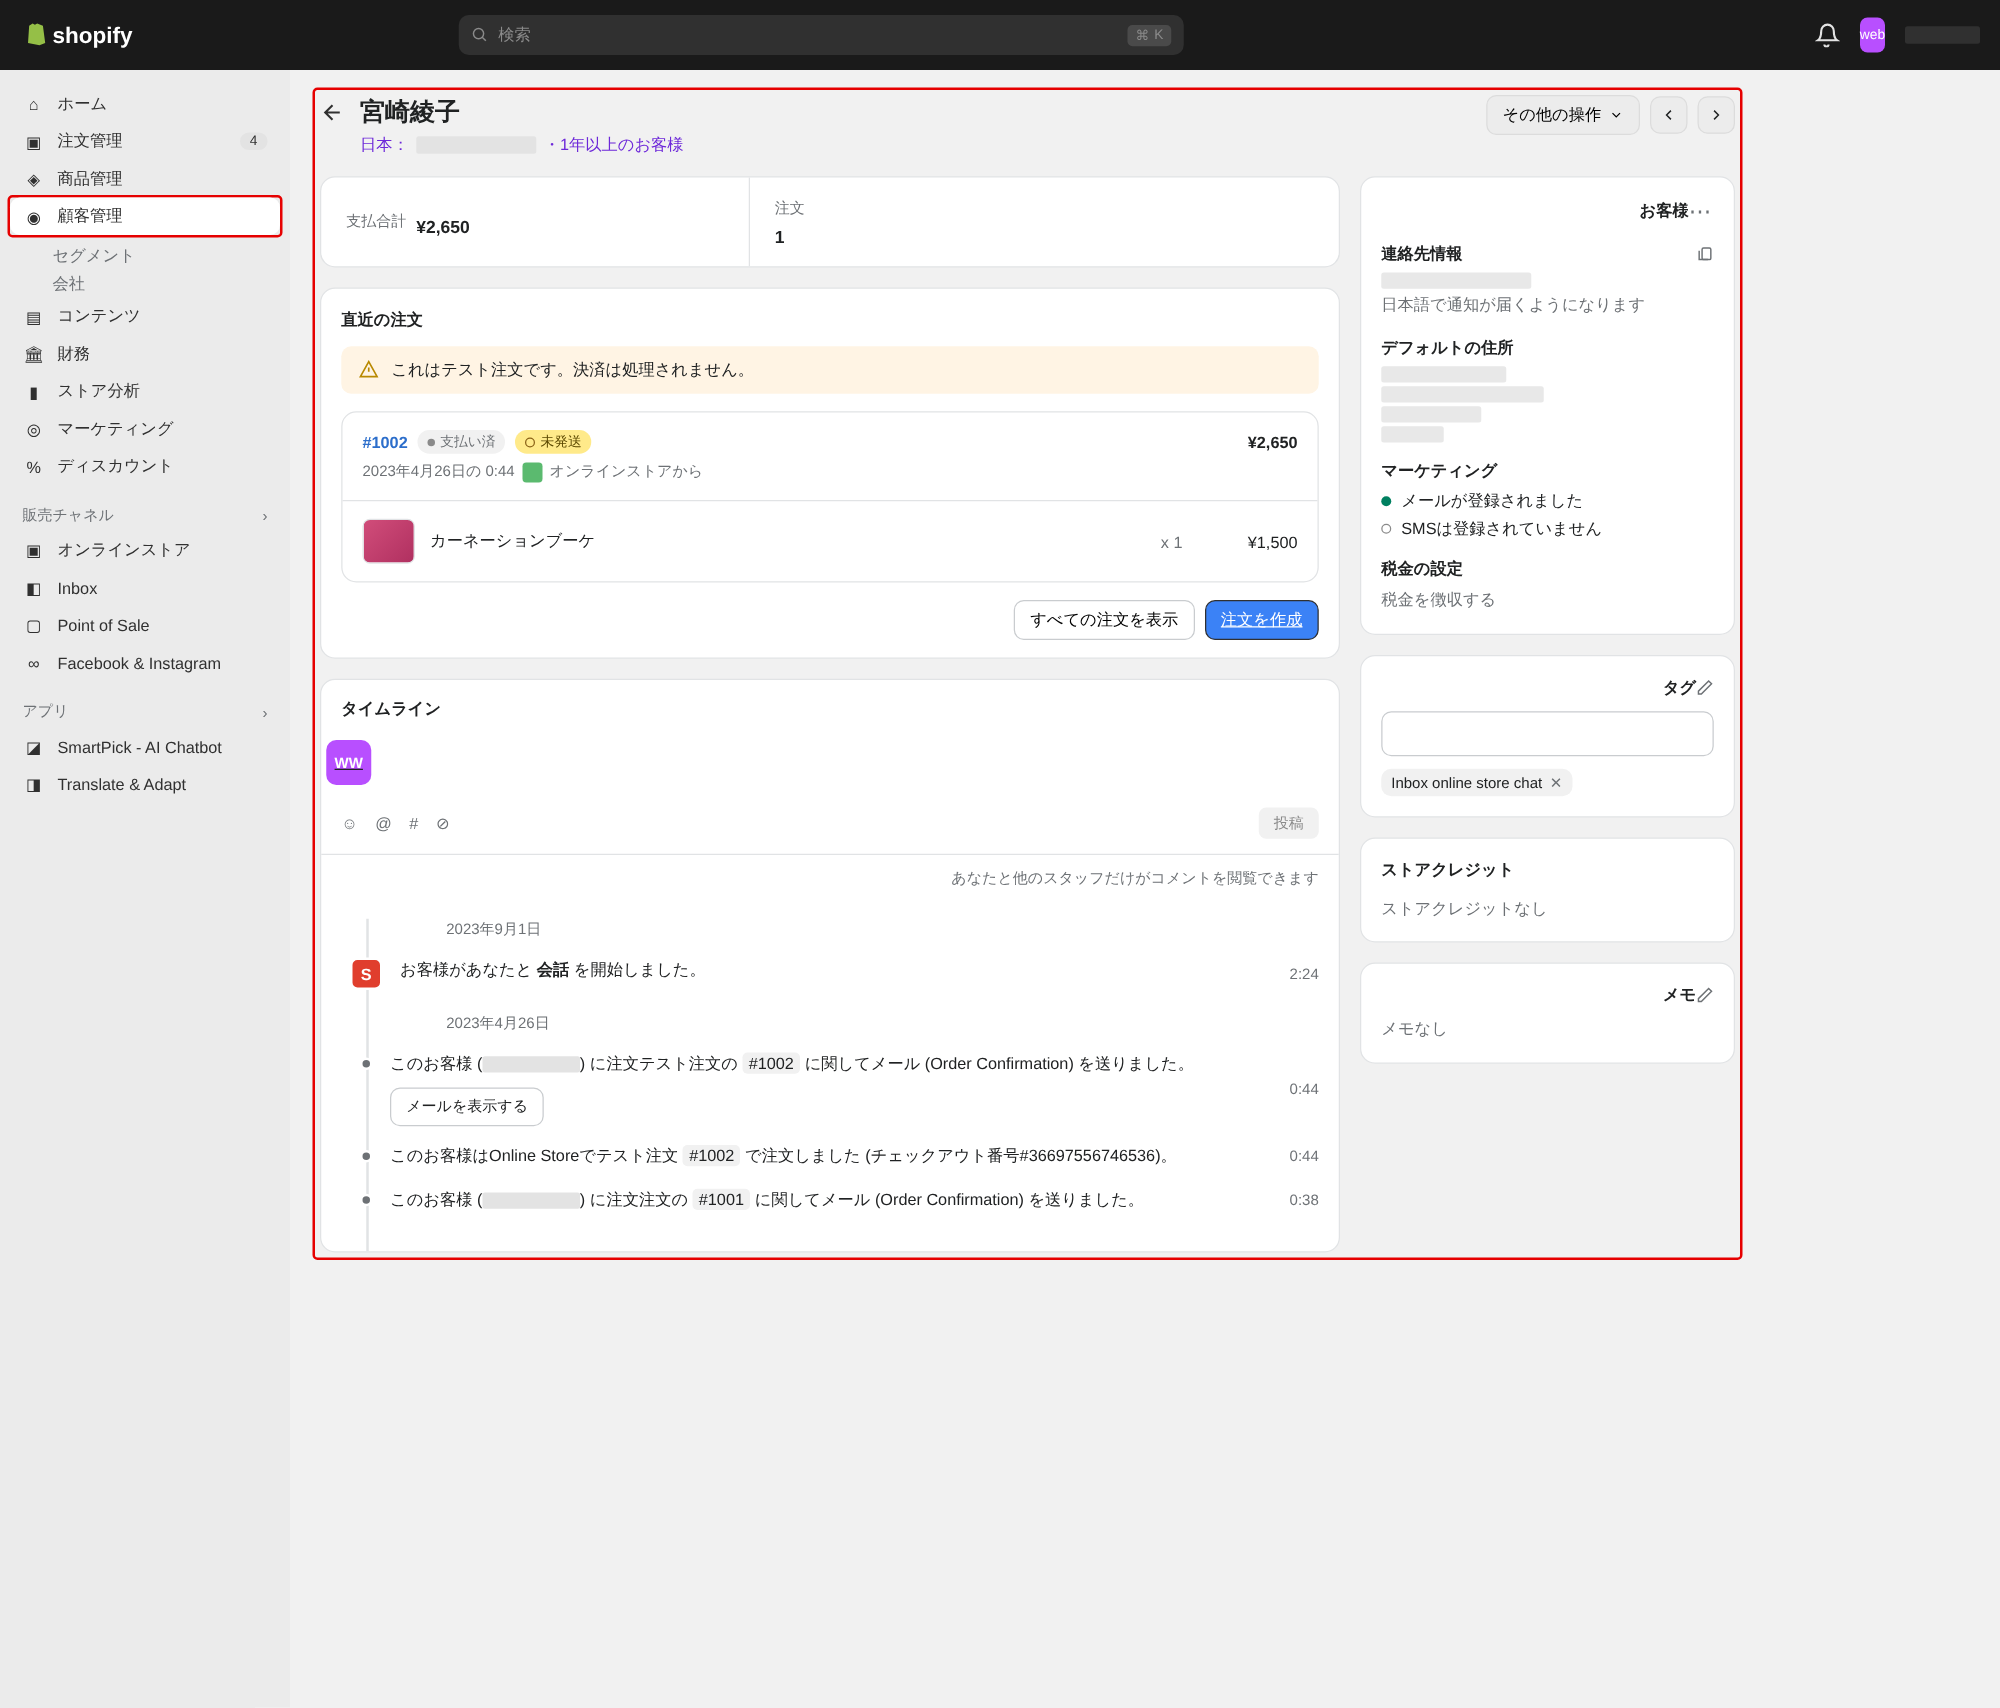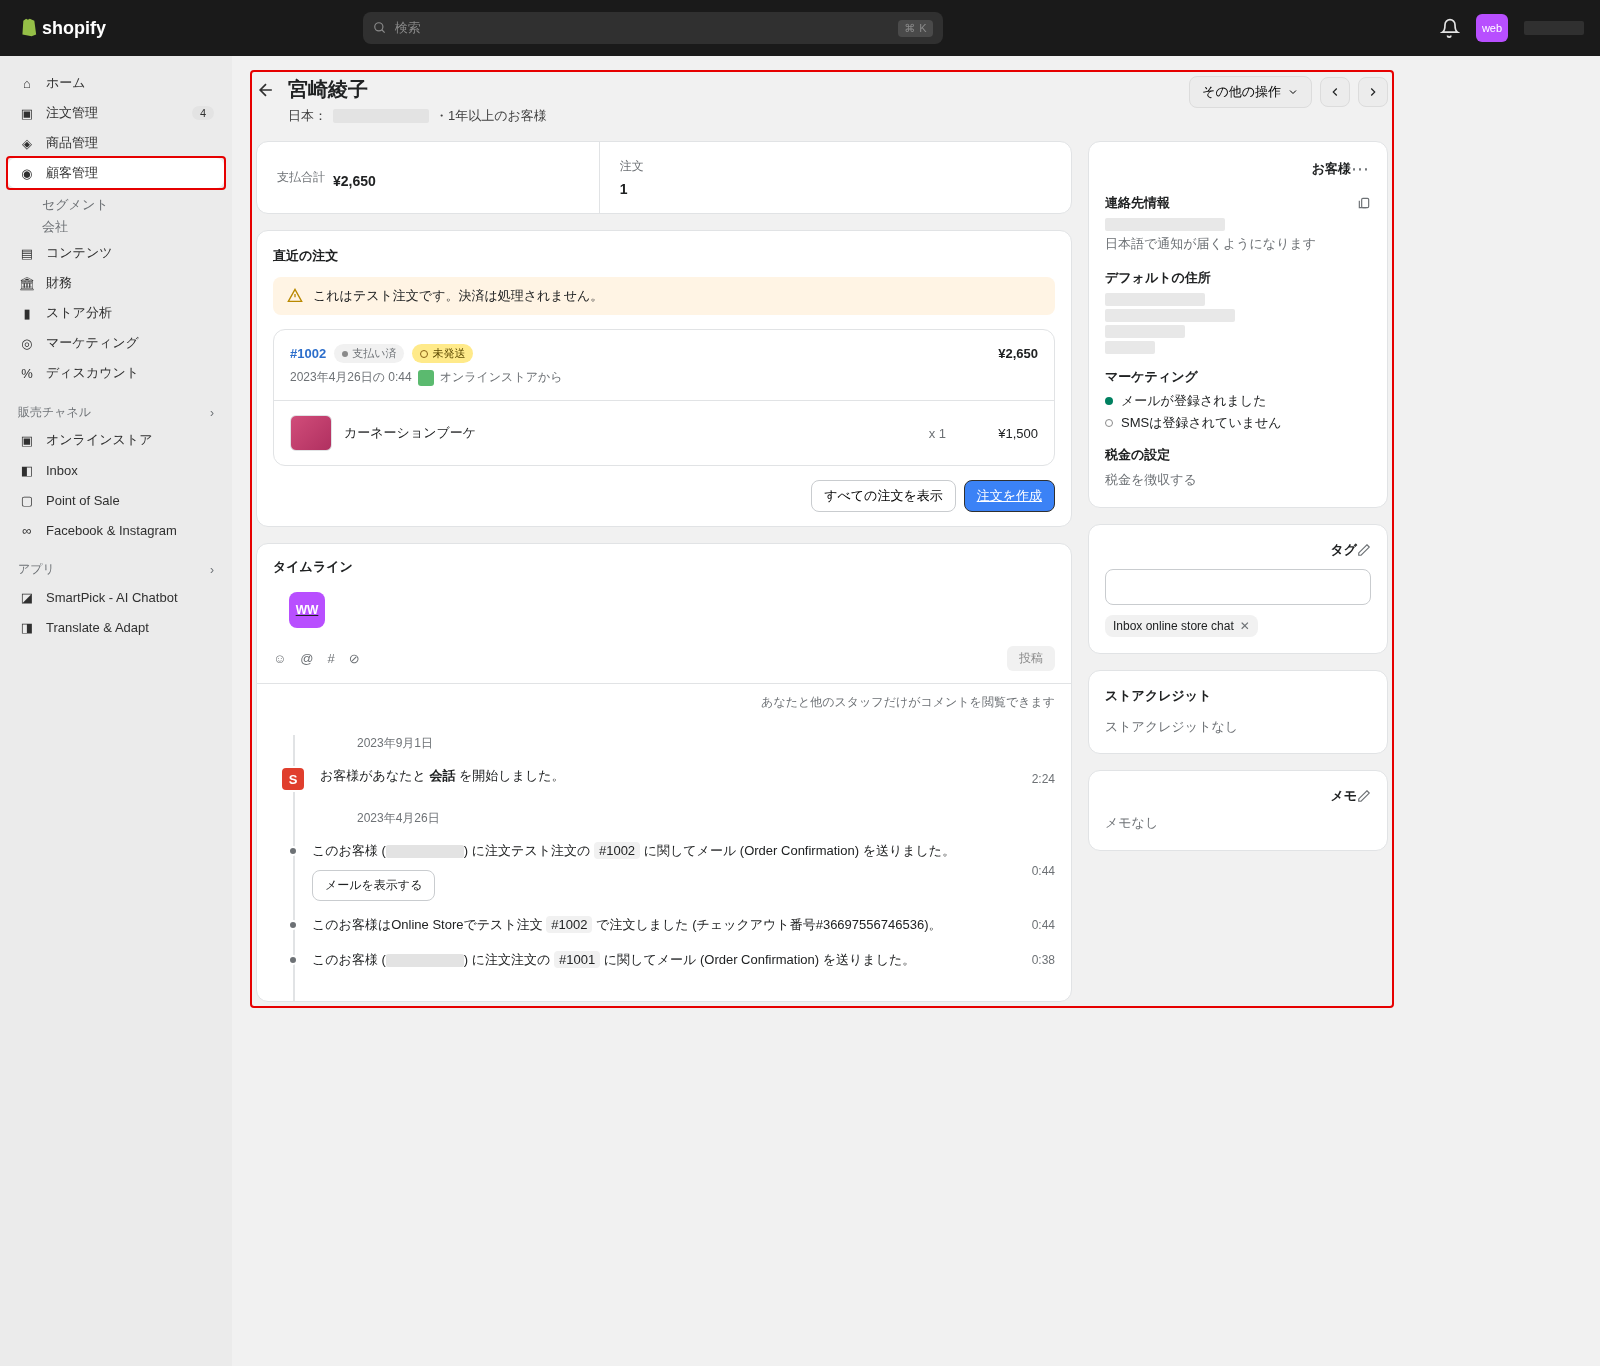--- a/index.html
+++ b/index.html
@@ -5,38 +5,38 @@
 * { margin: 0; padding: 0; box-sizing: border-box; }
 body { font-family: -apple-system, BlinkMacSystemFont, "Segoe UI", sans-serif; background: #f1f1f1; color: #202223; font-size: 13px; }
 .topbar { background: #1a1a1a; height: 56px; display: flex; align-items: center; padding: 0 16px; gap: 16px; }
 .logo { display: flex; align-items: center; gap: 4px; color: #fff; font-weight: 600; font-size: 18px; }
 .logo svg { width: 22px; height: 22px; }
 .search-wrap { flex: 1; max-width: 580px; margin: 0 auto; }
 .search { background: #303030; border-radius: 8px; height: 32px; display: flex; align-items: center; padding: 0 10px; gap: 8px; color: #8a8a8a; }
 .search-kbd { background: #4a4a4a; border-radius: 4px; padding: 2px 6px; font-size: 11px; display: flex; gap: 4px; }
 .topbar-right { display: flex; align-items: center; gap: 16px; margin-left: auto; }
 .bell { color: #e3e3e3; }
-.avatar { width: 32px; height: 28px; background: #b84fff; border-radius: 6px; color: #fff; display: flex; align-items: center; justify-content: center; font-size: 11px; font-weight: 500; }
+.avatar { width: 20px; height: 28px; background: #b84fff; border-radius: 6px; color: #fff; display: flex; align-items: center; justify-content: center; font-size: 11px; font-weight: 500; }
 .store-name { color: #8a8a8a; background: #303030; width: 60px; height: 14px; border-radius: 2px; }
 
 .layout { display: flex; }
 .sidebar { width: 232px; background: #ebebeb; min-height: calc(100vh - 56px); padding: 12px 8px; }
 .nav-item { display: flex; align-items: center; gap: 10px; padding: 6px 10px; border-radius: 8px; color: #303030; font-size: 13px; font-weight: 500; cursor: pointer; }
 .nav-item.active { background: #fff; }
 .nav-item .badge { margin-left: auto; background: #e3e3e3; border-radius: 10px; padding: 1px 8px; font-size: 11px; }
 .nav-sub { padding-left: 34px; padding-top: 2px; padding-bottom: 2px; color: #6d7175; font-size: 13px; cursor: pointer; }
 .nav-section { color: #6d7175; font-size: 12px; padding: 8px 10px 4px; margin-top: 8px; display: flex; align-items: center; }
 .nav-icon { width: 18px; height: 18px; display: inline-flex; align-items: center; justify-content: center; }
 .highlight-box { border: 2px solid #e60000; border-radius: 4px; margin: -2px -2px 4px -2px; }
 
 .main { flex: 1; padding: 20px 24px; max-width: 1180px; }
 .page-head { display: flex; align-items: flex-start; gap: 12px; margin-bottom: 16px; }
 .back-btn { margin-top: 4px; cursor: pointer; }
 .title-col h1 { font-size: 20px; font-weight: 600; }
-.subtitle { color: #404040; font-size: 13px; margin-top: 4px; display: flex; align-items: center; gap: 6px; }
+.subtitle { color: #6d28d9; font-size: 13px; margin-top: 4px; display: flex; align-items: center; gap: 6px; }
 .redacted { background: #e3e3e3; width: 96px; height: 14px; border-radius: 2px; display: inline-block; }
 .head-actions { margin-left: auto; display: flex; gap: 8px; align-items: center; }
 .btn { background: #fff; border: 1px solid #c9cccf; border-radius: 8px; padding: 6px 12px; font-size: 13px; cursor: pointer; display: inline-flex; align-items: center; gap: 6px; }
 .btn.secondary { background: #ececec; border-color: #dcdcdc; }
 .btn.dark { background: #3b82f6; color: #fff; border-color: #303030; text-decoration: underline; }
 .icon-btn { width: 30px; height: 30px; border: 1px solid #dcdcdc; background: #ececec; border-radius: 8px; display: flex; align-items: center; justify-content: center; cursor: pointer; }
 
 .content-row { display: flex; gap: 16px; align-items: flex-start; }
 .col-left { flex: 1; min-width: 0; }
 .col-right { width: 300px; }
@@ -70,21 +70,21 @@
 .store-icon { width: 16px; height: 16px; background: #5bba6f; border-radius: 3px; }
 .order-item { display: flex; align-items: center; gap: 12px; padding: 14px 16px; border-top: 1px solid #e1e3e5; }
 .item-img { width: 42px; height: 36px; background: linear-gradient(135deg,#d14d7a,#b03060); border-radius: 6px; border: 1px solid #e1e3e5; }
 .item-name { flex: 1; font-weight: 500; }
 .item-qty { color: #6d7175; }
 .item-price { width: 80px; text-align: right; }
 .order-actions { display: flex; justify-content: flex-end; gap: 8px; padding: 14px 16px; }
 
 .timeline-card { background: #fff; border: 1px solid #e1e3e5; border-radius: 12px; }
 .tl-title { padding: 14px 16px 12px; font-weight: 600; }
-.comment-box { display: flex; gap: 12px; padding: 4px 32px 10px; align-items: center; text-decoration: underline; }
+.comment-box { display: flex; gap: 12px; padding: 4px 4px 10px; align-items: center; text-decoration: underline; }
 .ww-avatar { width: 36px; height: 36px; background: #b84fff; border-radius: 8px; color: #fff; display: flex; align-items: center; justify-content: center; font-weight: 600; font-size: 12px; }
 .comment-input { flex: 1; color: #8a8a8a; font-size: 13px; }
 .comment-tools { display: flex; align-items: center; gap: 14px; padding: 8px 16px 12px; border-bottom: 1px solid #e1e3e5; color: #6d7175; }
 .comment-tools .post { margin-left: auto; background: #f1f1f1; border-radius: 6px; padding: 4px 12px; font-size: 12px; color: #8a8a8a; }
 .tl-note { text-align: right; color: #6d7175; font-size: 12px; padding: 10px 16px 6px; }
 
 .tl-body { padding: 0 16px 16px 40px; position: relative; }
 .tl-body::before { content: ""; position: absolute; left: 36px; top: 0; bottom: 0; width: 2px; background: #e1e3e5; }
 .tl-date { color: #6d7175; font-size: 12px; margin: 18px 0 10px 60px; }
 .tl-event { display: flex; gap: 14px; margin: 14px 0; position: relative; }

